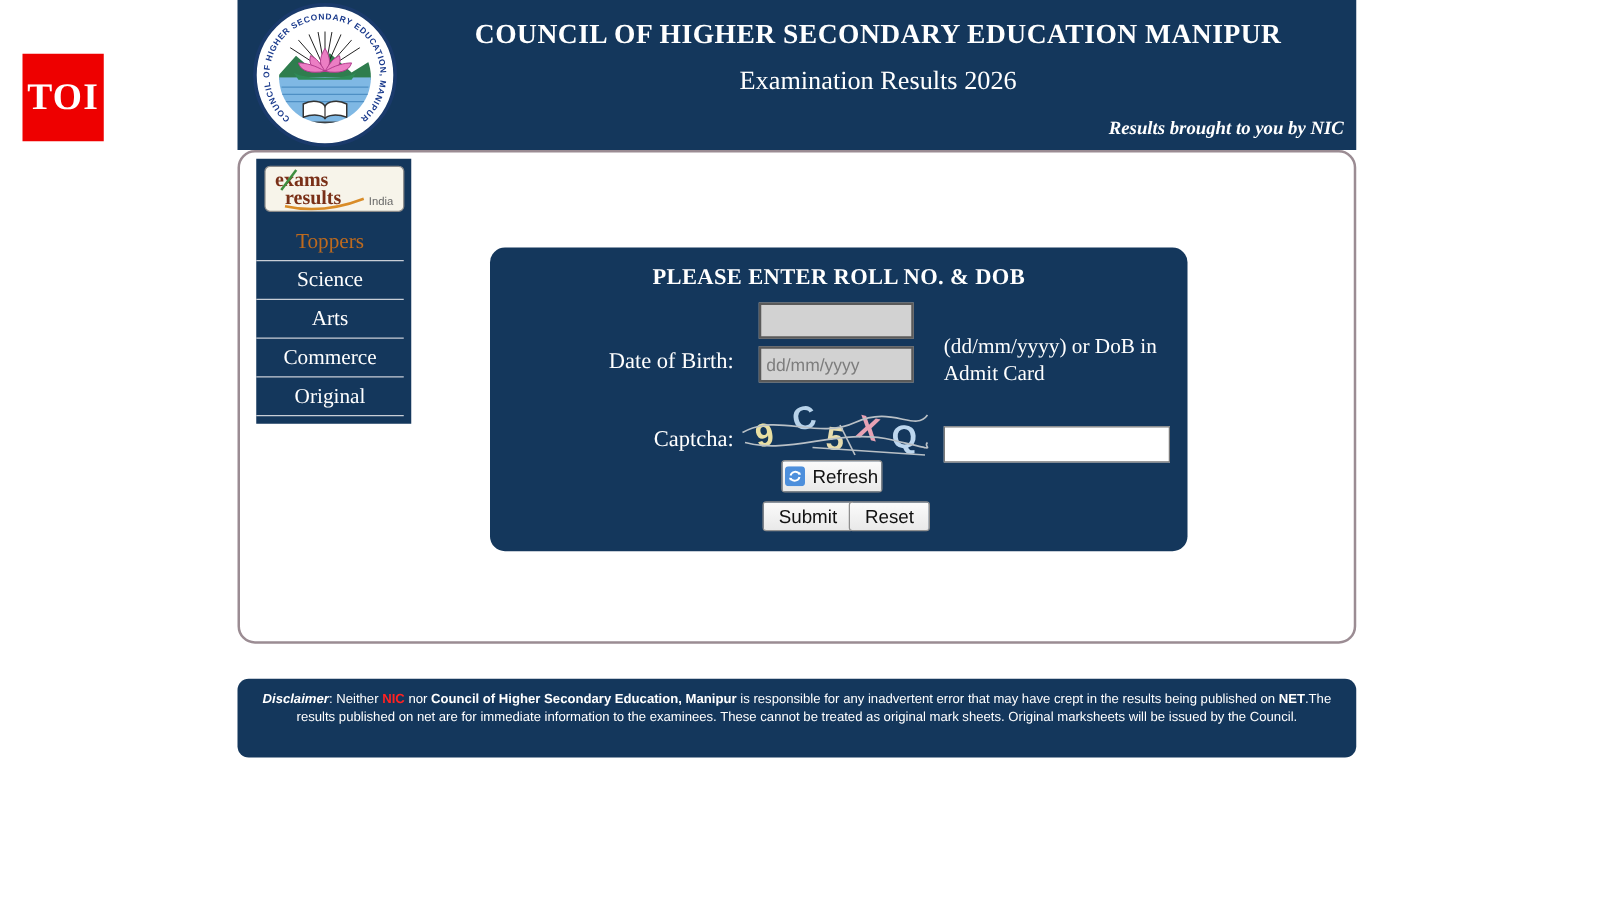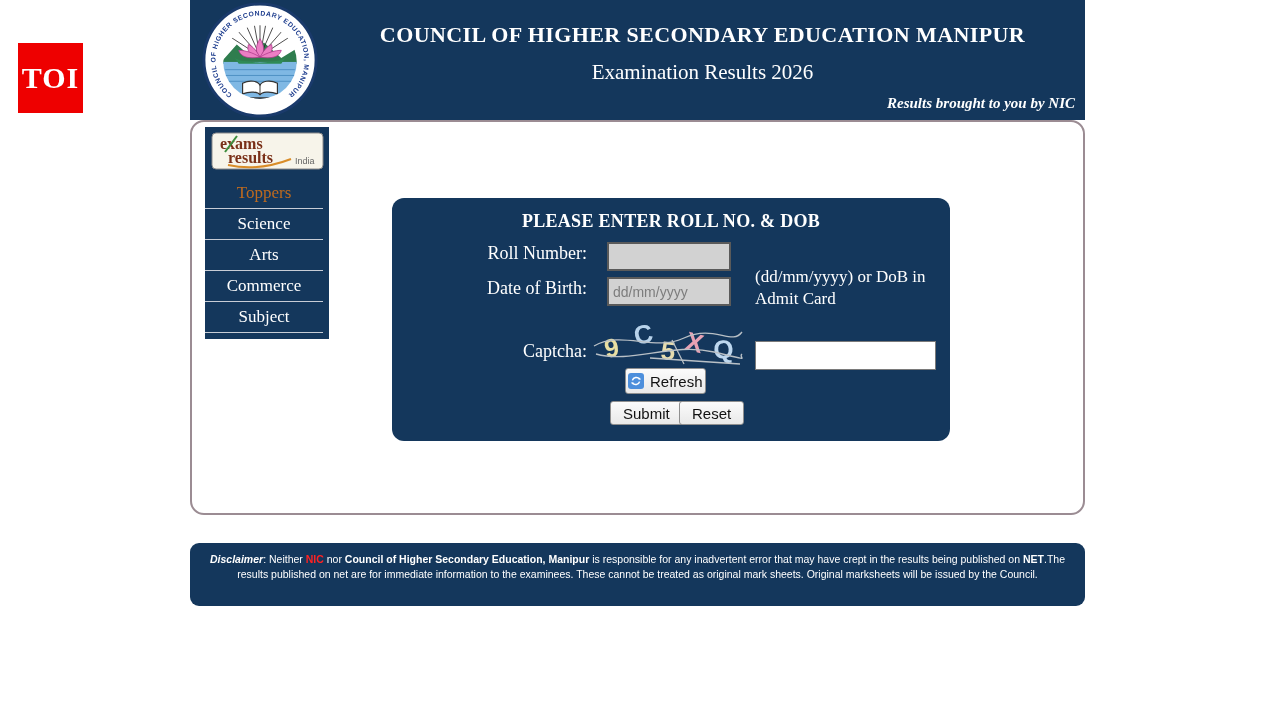--- a/index.html
+++ b/index.html
@@ -12,21 +12,21 @@
     background:#ee0000; color:#ffffff; display:flex; align-items:center; justify-content:center;
     font-weight:bold; font-size:30px; letter-spacing:1px; font-family:"Liberation Serif", serif; }
 
   
   .page-col { position:absolute; left:190px; top:0; width:895px; }
 
   
   .site-header { position:relative; height:120px; background:#14375c; color:#fff; }
   .emblem { position:absolute; left:12px; top:2px; width:116px; height:116px; }
   .header-text { margin-left:130px; text-align:center; }
-  .header-title { padding-top:22px; font-size:22px; font-weight:bold; letter-spacing:.4px; }
+  .header-title { padding-top:14px; font-size:22px; font-weight:bold; letter-spacing:.4px; }
   .header-subtitle { margin-top:12px; font-size:21px; font-weight:normal; }
   .header-credit { position:absolute; right:10px; bottom:8px; font-size:15px; font-style:italic; font-weight:bold; }
 
   
   .home-row { position:relative; height:32px; background:#ffffff; }
   .home-link { position:absolute; right:8px; top:5px; display:flex; align-items:center; gap:5px;
     text-decoration:none; cursor:pointer; }
   .home-label { color:#17365c; font-weight:bold; font-style:italic; font-size:17px; }
 
   
@@ -144,27 +144,26 @@
           <text x="9" y="17" font-family="Liberation Serif, serif" font-weight="bold" font-size="16" fill="#7a3018">exams</text>
           <line x1="14" y1="20" x2="26" y2="4" stroke="#3e8e3e" stroke-width="2"></line>
           <text x="17" y="31" font-family="Liberation Serif, serif" font-weight="bold" font-size="16" fill="#7a3018">results</text>
           <path d="M17,33 C40,38 62,34 80,27" stroke="#d98c28" stroke-width="2" fill="none"></path>
           <text x="84" y="32" font-family="Liberation Sans, sans-serif" font-size="9" fill="#666666">India</text>
         </svg>
         <a class="side-item active">Toppers</a>
         <a class="side-item">Science</a>
         <a class="side-item">Arts</a>
         <a class="side-item">Commerce</a>
-        <a class="side-item">Subject</a>
+        <a class="side-item">Original</a>
       </div>
 
       <div class="form-panel">
         <div class="form-title">PLEASE ENTER ROLL NO. &amp; DOB</div>
 
-        <div class="f-label lbl-roll">Roll Number:</div>
         <input class="txt-input in-roll" type="text" value="" style="">
 
         <div class="f-label lbl-dob">Date of Birth:</div>
         <input class="txt-input in-dob" type="text" placeholder="dd/mm/yyyy" style="">
 
         <div class="dob-note">
           <div>(dd/mm/yyyy) or DoB in</div>
           <div>Admit Card</div>
         </div>
 

